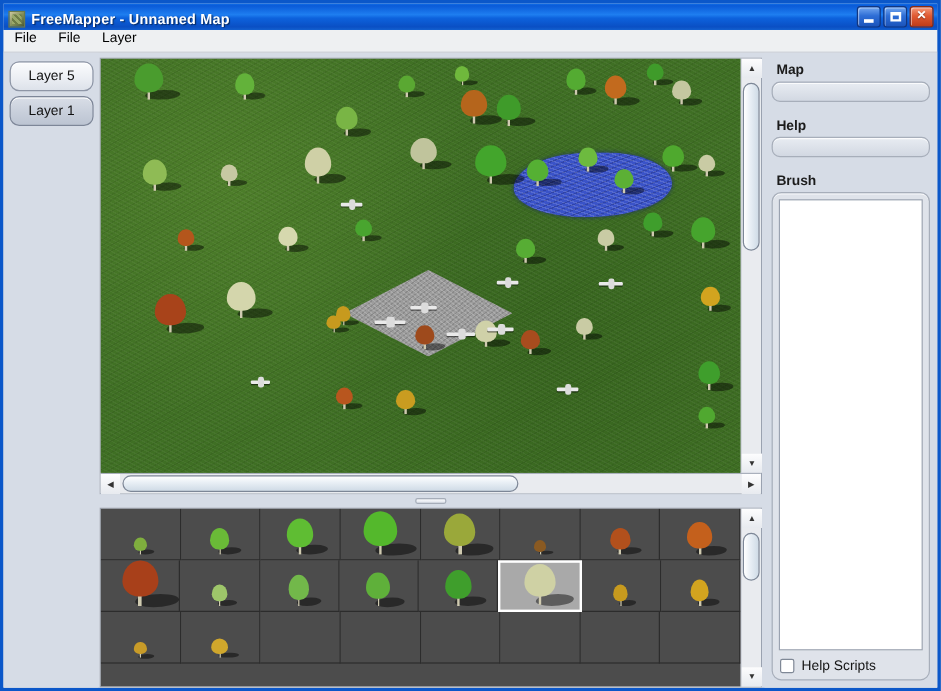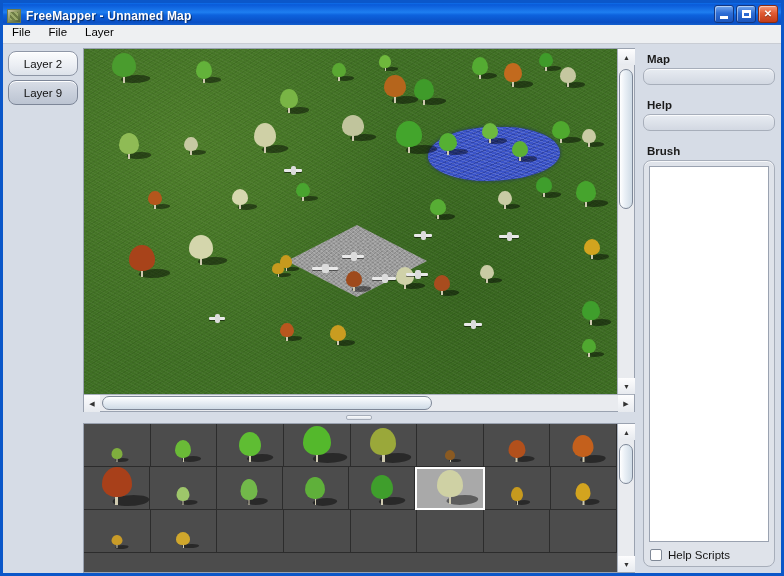--- a/index.html
+++ b/index.html
@@ -242,22 +242,22 @@
 
   <div class="menubar">
     <div class="menu-item">File</div>
     <div class="menu-item">File</div>
     <div class="menu-item">Layer</div>
   </div>
 
   <div class="body">
 
     <div class="sidebar">
-      <div class="layer-btn">Layer 2</div>
-      <div class="layer-btn selected">Layer 9</div>
+      <div class="layer-btn">Layer 5</div>
+      <div class="layer-btn selected">Layer 1</div>
     </div>
 
     <div class="center">
 
       <div class="mapwrap">
         <div class="maprow">
           <div class="mapview">
             <div class="grass"></div>
             <div class="water" style="left:344px;top:78px;width:132px;height:54px;"></div>
             <div class="pad" style="left:203px;top:176px;"></div>

